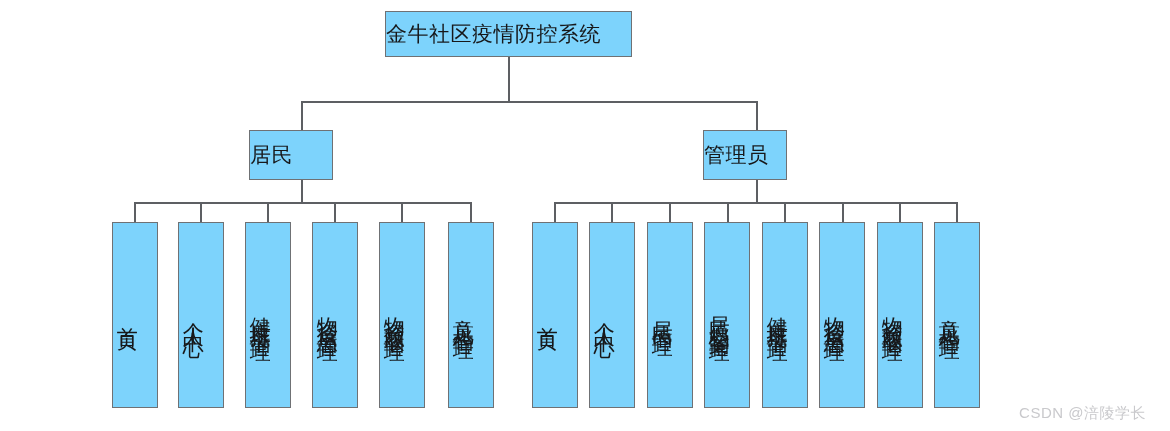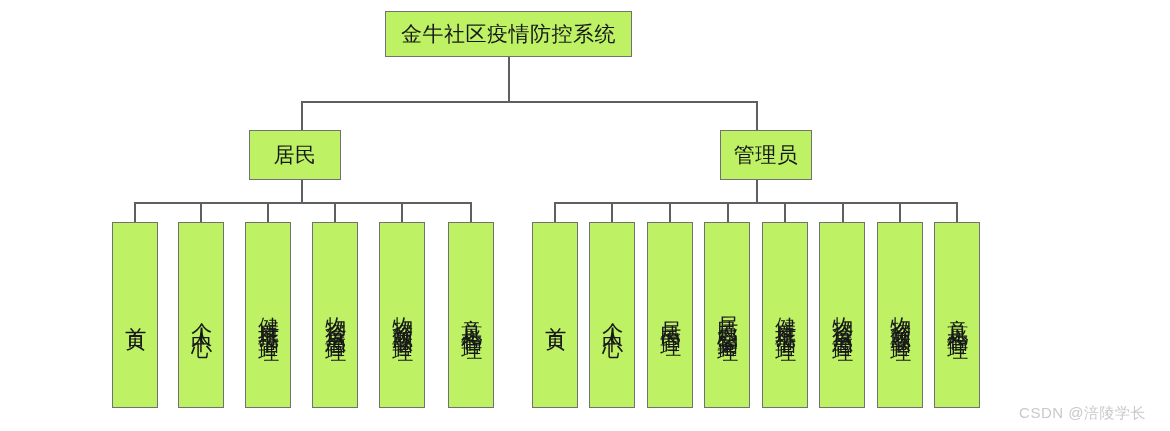--- a/index.html
+++ b/index.html
@@ -16,43 +16,43 @@
   }
   #diagram {
     position: absolute;
     left: 0; top: 0;
     width: 1170px;
     height: 431px;
   }
   .node {
     position: absolute;
     box-sizing: border-box;
-    background: #bef264;
+    background: #7dd3fc;
     border: 1.5px solid #6f7174;
     display: flex;
     align-items: center;
-    justify-content: center;
+    justify-content: flex-start;
     color: #17181a;
     letter-spacing: 0.5px;
   }
   .node.root {
     left: 385px;
     top: 11px;
     width: 247px;
     height: 46px;
     font-size: 21px;
   }
   .node.level2 {
     top: 130px;
-    width: 92px;
+    width: 84px;
     height: 50px;
     font-size: 21px;
   }
   .node.level2.resident { left: 249px; }
-  .node.level2.admin    { left: 703px; margin-left: 17px; }
+  .node.level2.admin    { left: 703px; }
 
   .node.leaf {
     top: 222px;
     height: 186px;
     width: 46px;
     font-size: 0;
   }
   .vtext {
     writing-mode: vertical-rl;
     text-orientation: upright;

